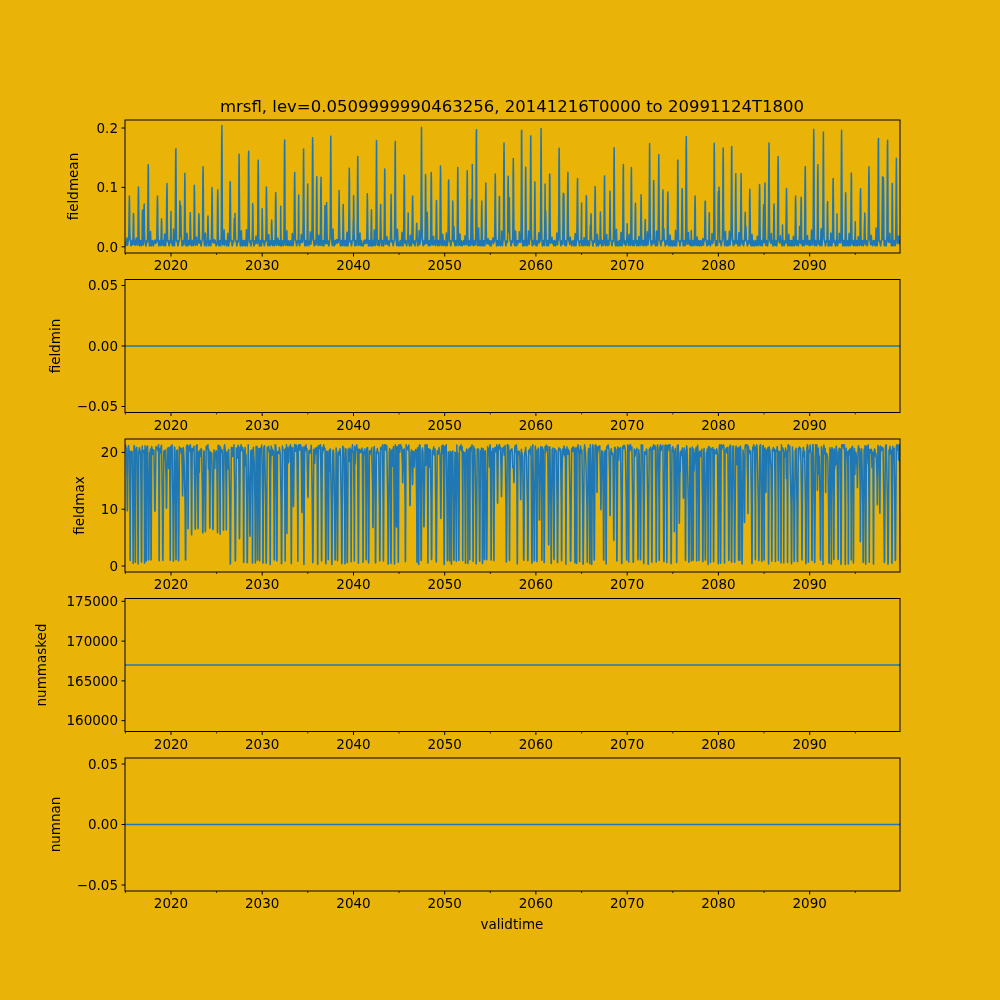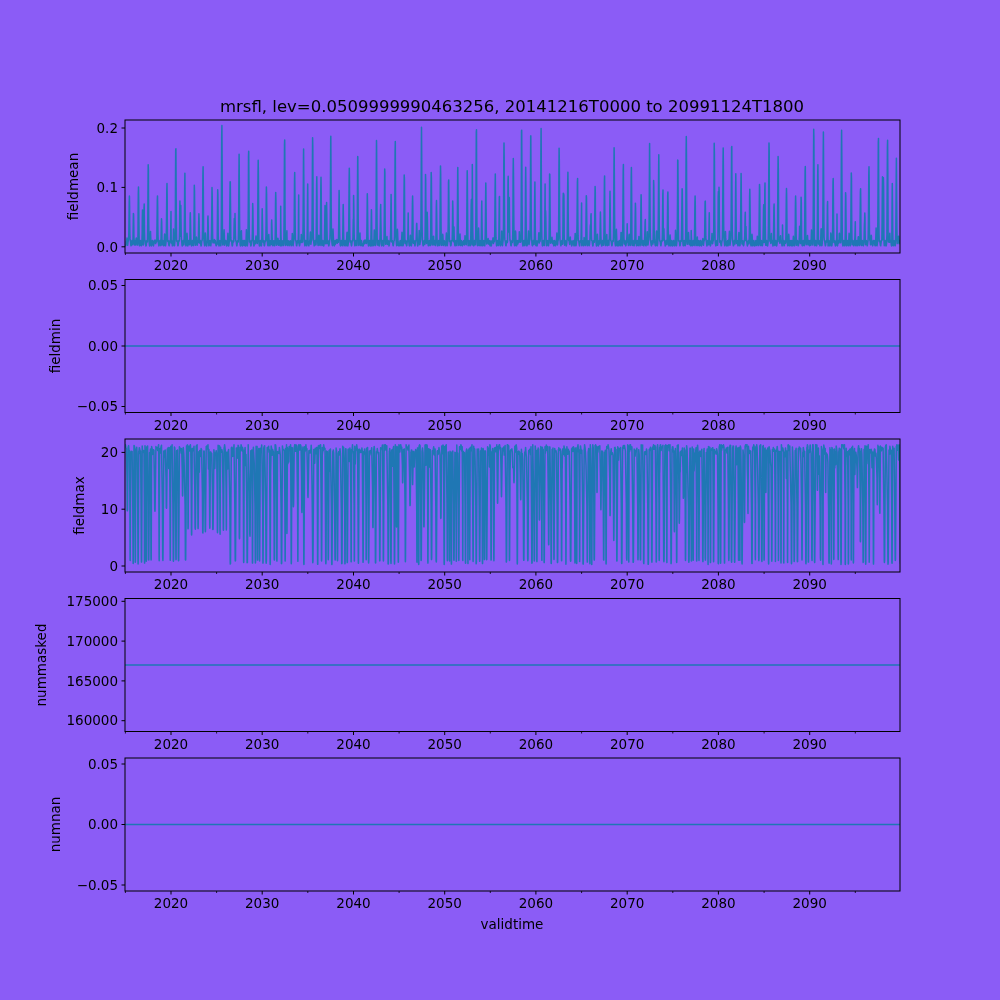--- a/index.html
+++ b/index.html
@@ -1,16 +1,16 @@
 <!DOCTYPE html>
 <html><head>
 <meta charset="utf-8">
 <style>
   html,body{margin:0;padding:0;background:#ffffff;width:1000px;height:1000px;overflow:hidden;}
-  .figure{position:relative;width:1000px;height:1000px;background:#8b5cf6;}
+  .figure{position:relative;width:1000px;height:1000px;background:#eab308;}
   svg text{font-family:"DejaVu Sans","Liberation Sans",sans-serif;fill:#000000;}
   .title{font-size:16.5px;}
   .axis-label{font-size:13.5px;}
   .tick-label{font-size:13.5px;}
 </style>
 </head>
 <body>
 
 <div class="figure">
   <svg id="plot" width="1000" height="1000" viewBox="0 0 1000 1000">

